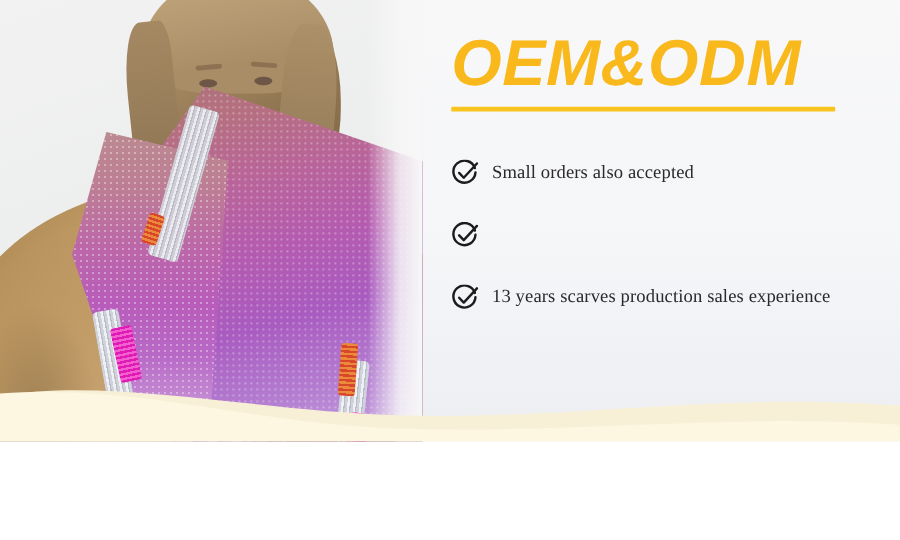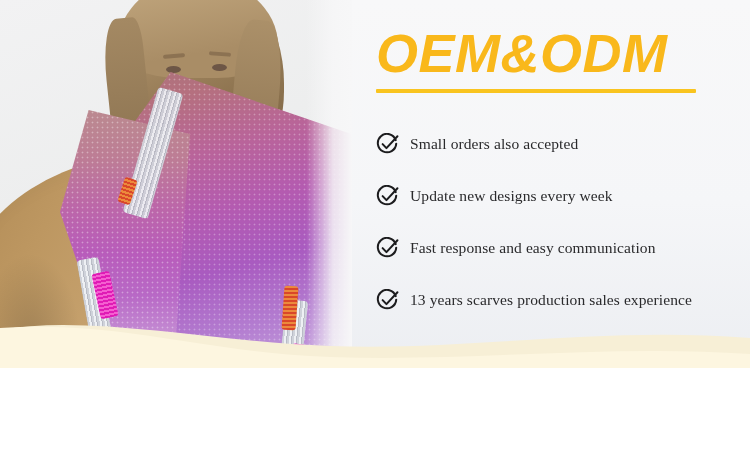--- a/index.html
+++ b/index.html
@@ -467,30 +467,22 @@
           <path d="M6.9 11.6 L10.9 15.8 L22.4 3.4" fill="none" stroke="#1c1c1e" stroke-width="2.1" stroke-linecap="round" stroke-linejoin="round"></path>
         </svg>
         <span class="feature-text">Small orders also accepted</span>
       </li>
 
       <li class="feature">
         <svg class="check-icon" viewBox="0 0 24 24">
           <path d="M20.6 7.4 A9.6 9.6 0 1 0 21.1 11.1" fill="none" stroke="#1c1c1e" stroke-width="2.1" stroke-linecap="round"></path>
           <path d="M6.9 11.6 L10.9 15.8 L22.4 3.4" fill="none" stroke="#1c1c1e" stroke-width="2.1" stroke-linecap="round" stroke-linejoin="round"></path>
         </svg>
-        <span class="feature-text">Update new designs every week</span>
       </li>
 
-      <li class="feature">
-        <svg class="check-icon" viewBox="0 0 24 24">
-          <path d="M20.6 7.4 A9.6 9.6 0 1 0 21.1 11.1" fill="none" stroke="#1c1c1e" stroke-width="2.1" stroke-linecap="round"></path>
-          <path d="M6.9 11.6 L10.9 15.8 L22.4 3.4" fill="none" stroke="#1c1c1e" stroke-width="2.1" stroke-linecap="round" stroke-linejoin="round"></path>
-        </svg>
-        <span class="feature-text">Fast response and easy communication</span>
-      </li>
 
 
       <li class="feature">
         <svg class="check-icon" viewBox="0 0 24 24">
           <path d="M20.6 7.4 A9.6 9.6 0 1 0 21.1 11.1" fill="none" stroke="#1c1c1e" stroke-width="2.1" stroke-linecap="round"></path>
           <path d="M6.9 11.6 L10.9 15.8 L22.4 3.4" fill="none" stroke="#1c1c1e" stroke-width="2.1" stroke-linecap="round" stroke-linejoin="round"></path>
         </svg>
         <span class="feature-text">13 years scarves production sales experience</span>
       </li>
 

